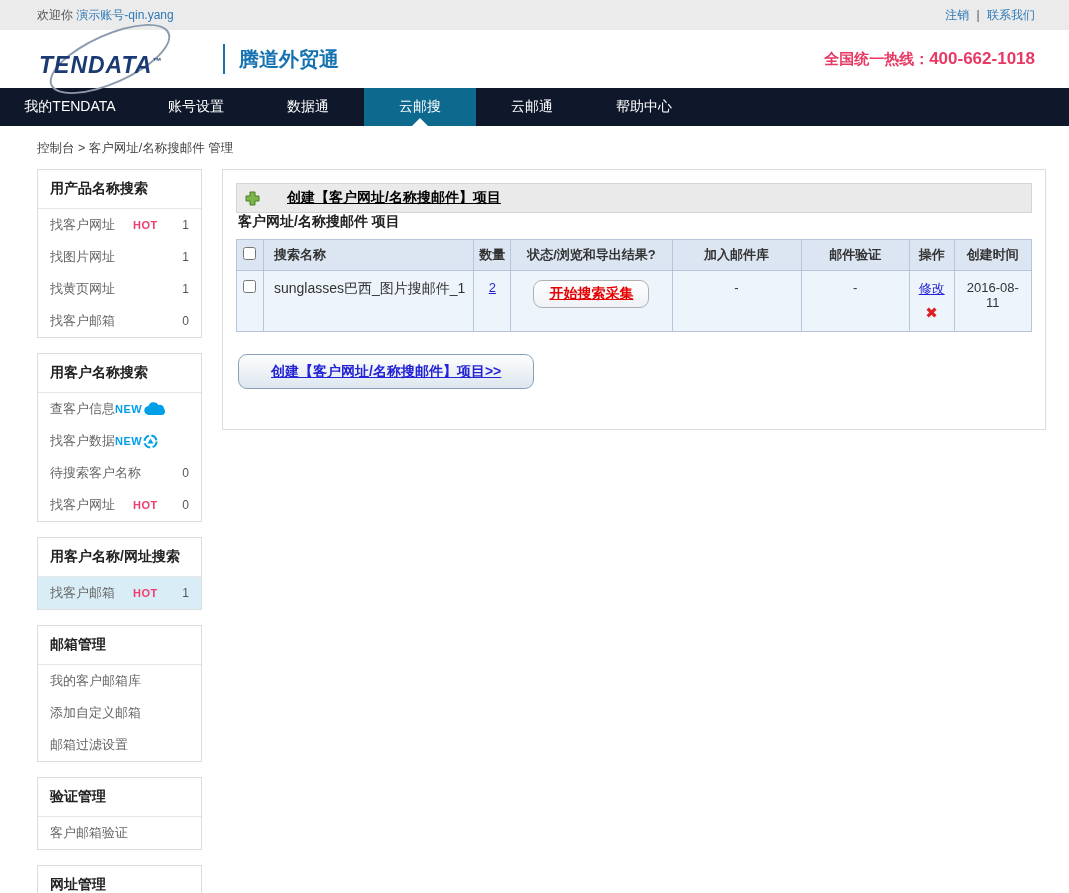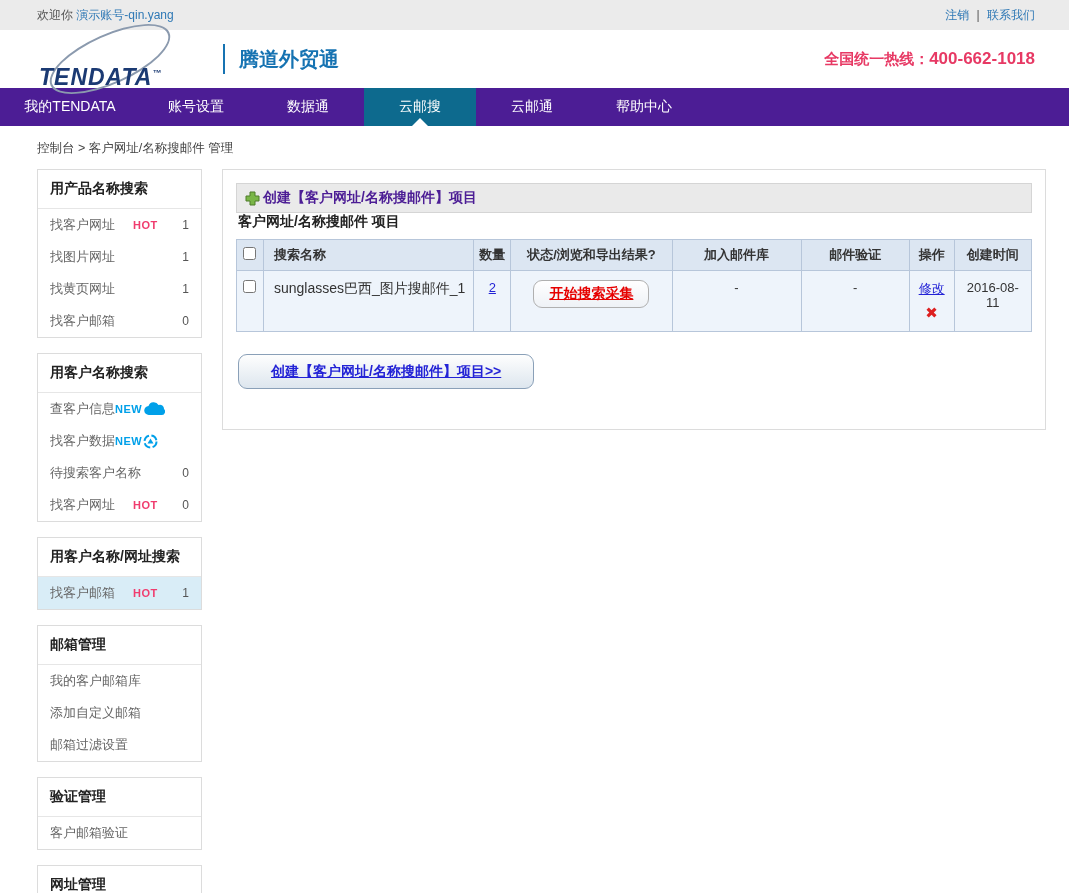--- a/index.html
+++ b/index.html
@@ -10,32 +10,32 @@
   .topbar { height:30px; background:#ebebeb; display:flex; align-items:center;
     justify-content:space-between; padding:0 34px 0 37px; font-size:12px; color:#555; }
   .topbar a { color:#2e78b5; text-decoration:none; cursor:pointer; }
   .topbar .sep { color:#555; margin:0 4px; }
 
   
   .header { height:58px; background:#fff; display:flex; align-items:center;
     justify-content:space-between; padding:0 34px 0 37px; }
   .brand { display:flex; align-items:center; }
   .logo-wrap { position:relative; width:160px; height:46px; }
-  .logo-text { position:absolute; left:2px; top:28px; font-style:italic; font-weight:bold;
+  .logo-text { position:absolute; left:2px; top:16px; font-style:italic; font-weight:bold;
     font-size:23px; letter-spacing:1px; color:#1b3a73; white-space:nowrap; }
   .logo-text .tm { font-size:9px; vertical-align:super; font-style:normal; }
   .logo-swoosh { position:absolute; left:8px; top:-2px; width:130px; height:50px;
     border:2px solid #8b9aae; border-radius:50%; transform:rotate(-24deg); }
   .brand-divider { width:2px; height:30px; background:#1673b2; margin:0 14px 0 26px; }
   .product-name { font-size:20px; color:#1673b2; font-weight:bold; }
   .hotline { font-size:15px; font-weight:bold; color:#e73964; }
   .hotline .num { font-size:17px; }
 
   
-  .navbar { height:38px; background:#4c1d95; display:flex; }
+  .navbar { height:38px; background:#0f172a; display:flex; }
   .nav-tab { width:112px; height:38px; display:flex; align-items:center; justify-content:center;
     color:#fff; font-size:14px; cursor:pointer; position:relative; }
   .nav-tab:first-child { width:140px; }
   .nav-tab.active { background:#0d6a8e; }
   .nav-tab.active::after { content:""; position:absolute; bottom:0; left:50%;
     margin-left:-8px; border-left:8px solid transparent; border-right:8px solid transparent;
     border-bottom:8px solid #ffffff; }
 
   
   .breadcrumb { margin:14px 0 12px 37px; font-size:12.5px; color:#444; }
@@ -53,22 +53,22 @@
   .badge-new { color:#00a0e9; font-weight:bold; font-size:11px; letter-spacing:.5px;
     display:flex; align-items:center; }
   .badge-new svg { margin-left:1px; }
   .side-count { margin-left:auto; font-size:12px; color:#555; }
 
   
   .main-panel { flex:1; margin-left:20px; border:1px solid #dcdcdc; background:#fff;
     padding:13px 13px 40px 13px; }
   .create-bar { background:#eaeaea; border:1px solid #d5d5d5; padding:5px 8px;
     display:flex; align-items:center; }
-  .create-link { color:#4c1d95; font-size:14px; font-weight:bold; 
-    cursor:pointer; display:flex; align-items:center; }
+  .create-link { color:#000000; font-size:14px; font-weight:bold; text-decoration:underline;
+    cursor:pointer; display:flex; align-items:center;gap:24px; }
   .plus-icon { width:15px; height:15px; margin-right:3px; display:inline-block; }
   .panel-title { font-size:14px; font-weight:bold; color:#222; margin:0 2px 8px 2px; }
 
   table.grid { border-collapse:collapse; width:100%; font-size:13px; }
   .grid th { background:#dce6f2; border:1px solid #b7c6da; padding:6px 5px; color:#333;
     font-weight:bold; text-align:center; white-space:nowrap; }
   .grid td { background:#eef4fb; border:1px solid #b7c6da; padding:9px 6px; color:#333;
     vertical-align:top; text-align:center; height:60px; }
   .col-check { width:27px; } .col-name { width:215px; } .col-qty { width:30px; }
   .col-status { width:162px; } .col-join { width:131px; } .col-verify { width:110px; }

